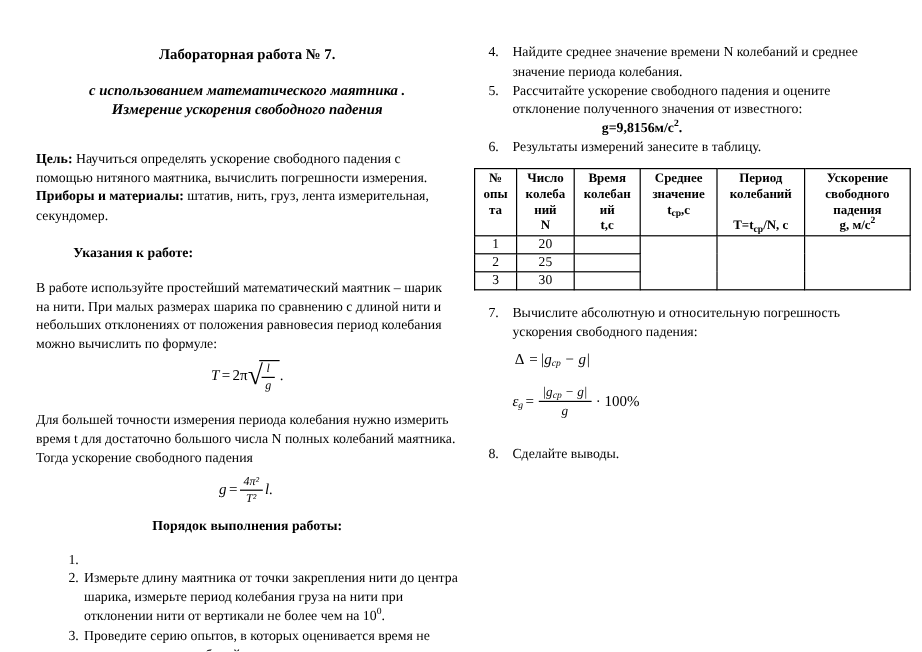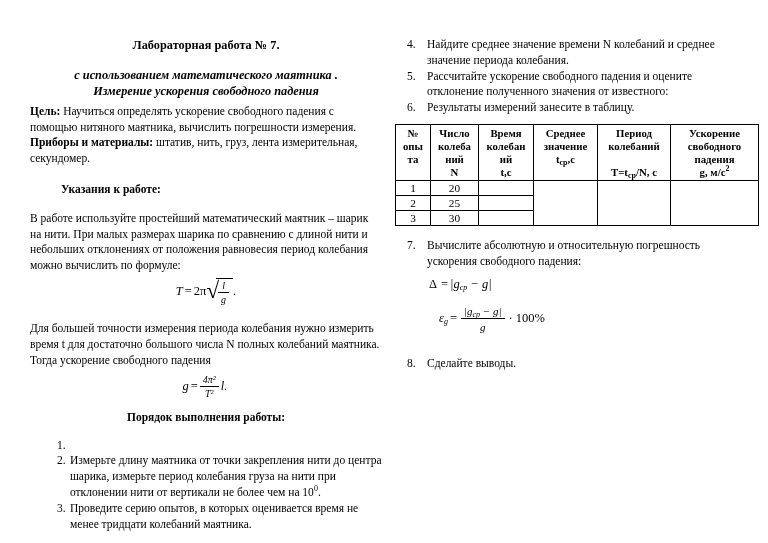--- a/index.html
+++ b/index.html
@@ -14,21 +14,21 @@
     font-size: 11.5px;
     line-height: 15.8px;
     overflow: hidden;
   }
   .col { position: absolute; top: 12px; }
   .col-left  { left: 30px;  width: 352px; }
   .col-right { left: 400px; width: 348px; }
 
   .doc-title    { margin-top: 26px; text-align: center; font-weight: bold; font-size: 12.3px; }
   .doc-subtitle { margin-top: 13px; text-align: center; font-weight: bold; font-style: italic; font-size: 12.3px; line-height: 16px; }
-  .goal-para    { margin-top: 5px; }
+  .goal-para    { margin-top: 27px; }
   .instructions-heading { margin-top: 15px; padding-left: 31px; font-weight: bold; }
   .intro-para   { margin-top: 13px; }
   .precision-para { margin-top: 16px; }
   .procedure-heading { margin-top: 11px; text-align: center; font-weight: bold; }
 
   .olist { margin-top: 12px; }
   .li { display: flex; }
   .li .n { flex: 0 0 13px; margin-left: 27px; }
   .li .t { flex: 1; }
   .col-right .li .n { flex: 0 0 20px; margin-left: 7px; }
@@ -46,21 +46,21 @@
   .frac { display: inline-flex; flex-direction: column; text-align: center; font-size: 10px; line-height: 10px; vertical-align: middle; }
   .frac .fnum { padding: 0 3px 1px; }
   .frac .fden { border-top: 1px solid #000; padding: 1.5px 3px 0; }
   .sqrt { display: inline-flex; align-items: center; }
   .sqrt-sign { font-style: normal; font-size: 23px; line-height: 20px; }
   .sqrt-body { border-top: 1px solid #000; margin-left: -3px; padding: 2.5px 4px 0 2px; }
 
   .g-value { width: 270px; text-align: center; font-weight: bold; }
 
   .formula-delta { margin: 7px 0 0 27px; font-style: italic; font-size: 12.5px; display: flex; align-items: center; }
-  .formula-eps   { margin: 13px 0 0 39px; font-style: italic; font-size: 12.5px; display: flex; align-items: center; }
+  .formula-eps   { margin: 13px 0 0 27px; font-style: italic; font-size: 12.5px; display: flex; align-items: center; }
   .formula-eps .frac { font-size: 11px; line-height: 12px; margin: 0 2px; }
   .item7 { margin-top: 12px; }
   .item8 { margin-top: 23px; }
 
   
   .results-table {
     margin: 8px 0 0 -5px;
     border-collapse: collapse;
     table-layout: fixed;
     width: 363px;
@@ -156,20 +156,23 @@
     <div class="li first-item">
       <span class="n">4.</span>
       <span class="t"><span>Найдите среднее значение времени N колебаний и среднее значение периода колебания.</span></span>
     </div>
 
     <div class="li">
       <span class="n">5.</span>
       <span class="t"><span>Рассчитайте  ускорение свободного падения и оцените отклонение полученного значения от известного:</span></span>
     </div>
 
+    <div class="g-value">
+      <span>g=9,8156м/с</span><sup>2</sup><span>.</span>
+    </div>
 
     <div class="li">
       <span class="n">6.</span>
       <span class="t"><span>Результаты измерений занесите в таблицу.</span></span>
     </div>
 
     <table class="results-table">
       <colgroup>
         <col style="width:35px">
           <col style="width:48px">

